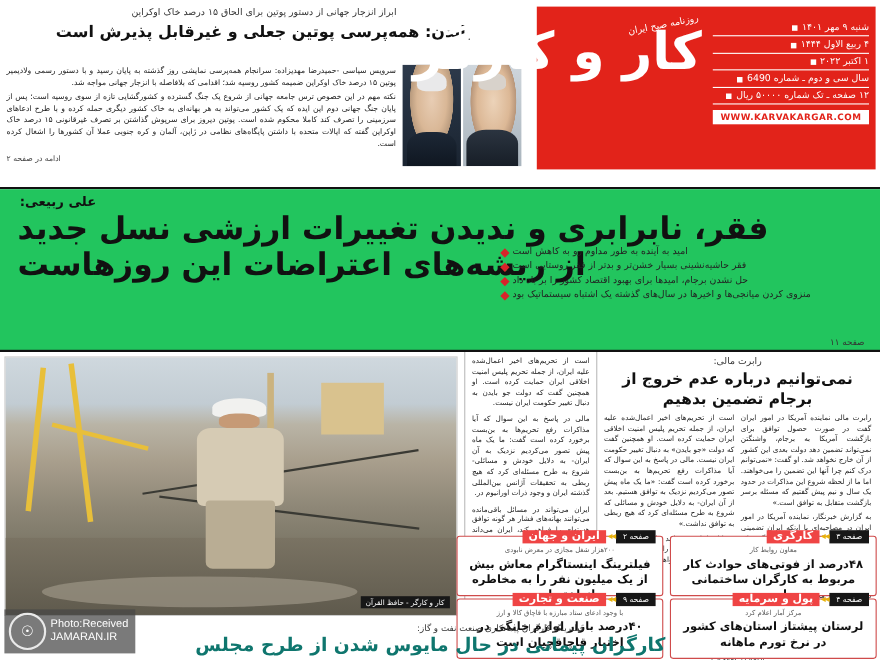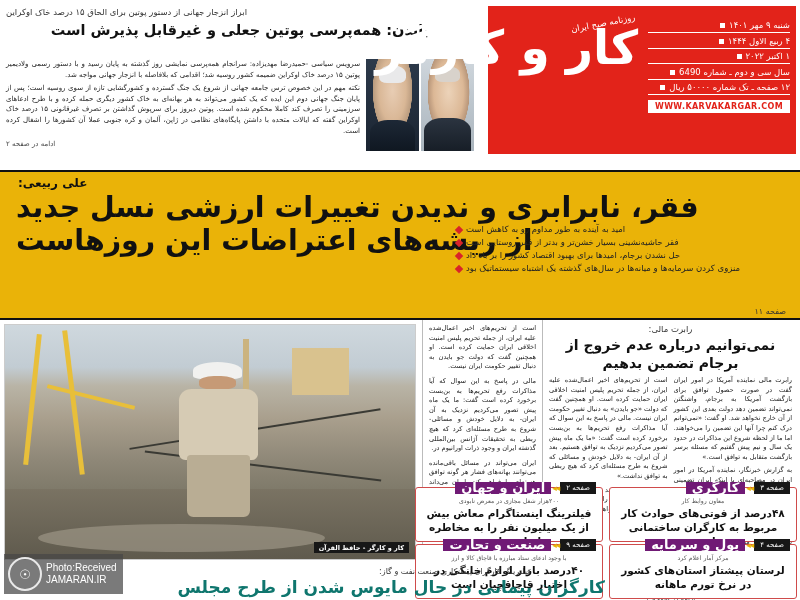--- a/index.html
+++ b/index.html
@@ -27,21 +27,21 @@
   .mast-info{flex:1;padding:14px 6px 6px 8px;box-sizing:border-box;}
   .mast-line{display:flex;flex-direction:row;align-items:center;justify-content:flex-start;
              gap:4px;border-bottom:1px solid #fff;padding:0 0 1px 0;margin-bottom:2.5px;}
   .mast-sq{width:5px;height:5px;background:#fff;flex:0 0 5px;}
   .mast-line span.txt{color:#fff;font-size:8.5px;white-space:nowrap;line-height:11px;}
   .mast-url{margin-top:5px;background:#fff;color:#e2231a;font-size:8px;font-weight:bold;
             text-align:center;padding:2px 0;letter-spacing:.4px;direction:ltr;}
 
   
   .leadblock{flex:1;padding:6px 8px 4px 6px;box-sizing:border-box;display:flex;flex-direction:column;}
-  .lead-over{font-size:8.5px;text-align:left;color:#333;line-height:12px;margin-bottom:3px;}
+  .lead-over{font-size:8.5px;text-align:center;color:#333;line-height:12px;margin-bottom:3px;}
   .lead-head{font-size:14.5px;font-weight:bold;text-align:center;line-height:18px;margin-bottom:20px;color:#111;}
   .lead-body-wrap{display:flex;gap:6px;flex:1;}
   .lead-photos{flex:0 0 108px;display:flex;flex-direction:row;gap:2px;align-items:flex-start;}
   .ph{width:53px;height:92px;overflow:hidden;position:relative;background:#9aa4ad;}
   .ph.biden{background:
       radial-gradient(ellipse at 50% 34%,#e8cdb4 0%,#d9b796 36%,#b99b7e 52%,transparent 53%),
       linear-gradient(#2d3a4b,#1a2431);}
   .ph.biden:after{content:"";position:absolute;left:8%;right:8%;bottom:0;height:34%;
       background:linear-gradient(#1d2836,#0f1721);border-radius:40% 40% 0 0;}
   .ph.biden:before{content:"";position:absolute;left:24%;top:6%;width:52%;height:20%;
@@ -51,21 +51,21 @@
       linear-gradient(#cfd6dc,#a9b4bd);}
   .ph.putin:after{content:"";position:absolute;left:6%;right:6%;bottom:0;height:36%;
       background:linear-gradient(#2b3440,#171e27);border-radius:38% 38% 0 0;}
   .ph.putin:before{content:"";position:absolute;left:26%;top:8%;width:48%;height:17%;
       background:#d8d2cb;border-radius:50% 50% 30% 30%;}
   .lead-text{flex:1;font-size:7px;line-height:10.6px;text-align:justify;color:#222;}
   .lead-text p{margin:0 0 3px 0;}
   .lead-more{font-size:7px;text-align:left;color:#444;margin-top:2px;}
 
   
-  .banner{background:#eab308;border-bottom:2px solid #111;padding:4px 10px 6px 10px;box-sizing:border-box;
+  .banner{background:#22c55e;border-bottom:2px solid #111;padding:4px 10px 6px 10px;box-sizing:border-box;
           height:148px;position:relative;}
   .banner-kicker{text-align:left;font-size:12px;font-weight:bold;color:#111;
                  padding-left:8px;margin-bottom:1px;}
   .banner-head{text-align:left;font-size:28.5px;font-weight:bold;line-height:33px;color:#111;
                padding-left:6px;white-space:nowrap;}
   .banner-bullets{position:absolute;right:14px;top:52px;width:330px;}
   .bul{display:flex;flex-direction:row;align-items:flex-start;gap:4px;margin-bottom:1.5px;justify-content:flex-end;}
   .bul .dia{width:6px;height:6px;background:#d8232a;transform:rotate(45deg);flex:0 0 6px;margin-top:3px;}
   .bul span.t{font-size:8.5px;line-height:11.5px;color:#222;text-align:left;white-space:nowrap;}
   .banner-page{position:absolute;right:14px;bottom:2px;font-size:8px;color:#333;}
@@ -82,21 +82,21 @@
   .fin-cols .c p{margin:0 0 4px 0;}
   .fin-more{text-align:center;font-size:7px;color:#444;margin-top:2px;}
 
   
   .colmid{flex:0 0 120px;padding:4px 6px 2px 6px;box-sizing:border-box;border-left:1px solid #bbb;}
   .mid-text{font-size:6.6px;line-height:9.6px;text-align:justify;color:#222;}
   .mid-text p{margin:0 0 5px 0;}
   .mid-more{text-align:center;font-size:7px;color:#444;margin-top:2px;}
 
   
-  .colleft{flex:1;padding:4px 6px 2px 4px;box-sizing:border-box;position:relative;font-weight:bold;}
+  .colleft{flex:1;padding:4px 6px 2px 4px;box-sizing:border-box;position:relative;}
   .photo{position:relative;width:100%;height:236px;overflow:hidden;border:1px solid #ccc;box-sizing:border-box;
     background:
       linear-gradient(180deg,#cfd8de 0%,#c2ccd3 18%,#b9b4a6 26%,#a99f8d 40%,#8e8777 58%,#7d7868 72%,#6e6a5c 100%);}
   .rig{position:absolute;background:#e8bf3a;}
   .rig.a{left:6%;top:4%;width:5px;height:56%;transform:rotate(6deg);}
   .rig.b{left:16%;top:2%;width:5px;height:62%;transform:rotate(-7deg);}
   .rig.c{left:10%;top:30%;width:22%;height:4px;transform:rotate(14deg);}
   .rig.d{left:58%;top:6%;width:6px;height:30%;background:#cbb37f;}
   .rig.e{left:70%;top:10%;width:14%;height:20%;background:#d9c28e;}
   .rope{position:absolute;background:#3a3a34;height:2px;}
@@ -120,21 +120,21 @@
             display:flex;align-items:center;justify-content:center;color:#fff;font-size:13px;}
   .wm-lines{display:flex;flex-direction:column;}
   .wm-lines span{color:#fff;font-size:10px;line-height:12px;font-family:"Liberation Sans",sans-serif;}
 
   
   .teasers{position:absolute;left:0;right:0;bottom:0;height:115px;}
   .trow{display:flex;flex-direction:row;height:57px;}
   .tcell{flex:0 0 188px;margin:2px 3px 0 3px;border:1px solid #cf4b4b;border-radius:3px;
          position:relative;padding:9px 6px 2px 6px;box-sizing:border-box;background:#fff;}
   .tflag{position:absolute;top:-6px;right:6px;display:flex;flex-direction:row;align-items:center;height:12px;}
-  .tflag .sec{background:#701a75;color:#fff;font-size:13px;font-weight:bold;padding:1px 6px;line-height:10px;}
+  .tflag .sec{background:#ef4444;color:#fff;font-size:10px;font-weight:bold;padding:1px 6px;line-height:10px;}
   .tflag .chev{color:#e8b20a;font-size:9px;line-height:10px;padding:0 1px;letter-spacing:-1px;}
   .tflag .pg{background:#171717;color:#fff;font-size:7px;padding:1px 6px;line-height:10px;}
   .tkicker{font-size:6.2px;color:#555;text-align:center;margin-bottom:2px;}
   .thead{font-size:10.5px;font-weight:bold;line-height:14px;text-align:center;color:#111;}
   .tspacer{flex:1;}
   .bottom-lead{position:absolute;right:195px;bottom:2px;width:300px;text-align:center;}
   .bl-kicker{font-size:8px;color:#333;}
   .bl-head{font-size:17px;font-weight:bold;color:#0f766e;line-height:22px;white-space:nowrap;}
 </style>
 </head>
@@ -206,21 +206,21 @@
       </div>
       <div class="bul">
         <span class="t">فقر حاشیه‌نشینی بسیار خشن‌تر و بدتر از فقر روستایی است</span>
         <span class="dia"></span>
       </div>
       <div class="bul">
         <span class="t">حل نشدن برجام، امیدها برای بهبود اقتصاد کشور را بر باد داد</span>
         <span class="dia"></span>
       </div>
       <div class="bul">
-        <span class="t">منزوی کردن سرمایه‌ها و میانه‌ها در سال‌های گذشته یک اشتباه سیستماتیک بود</span>
+        <span class="t">منزوی کردن میانجی‌ها و اخیر‌ها در سال‌های گذشته یک اشتباه سیستماتیک بود</span>
         <span class="dia"></span>
       </div>
     </div>
 
     <div class="banner-page">صفحه ۱۱</div>
   </div>
 
   <div class="main">
 
     <div class="colright">

